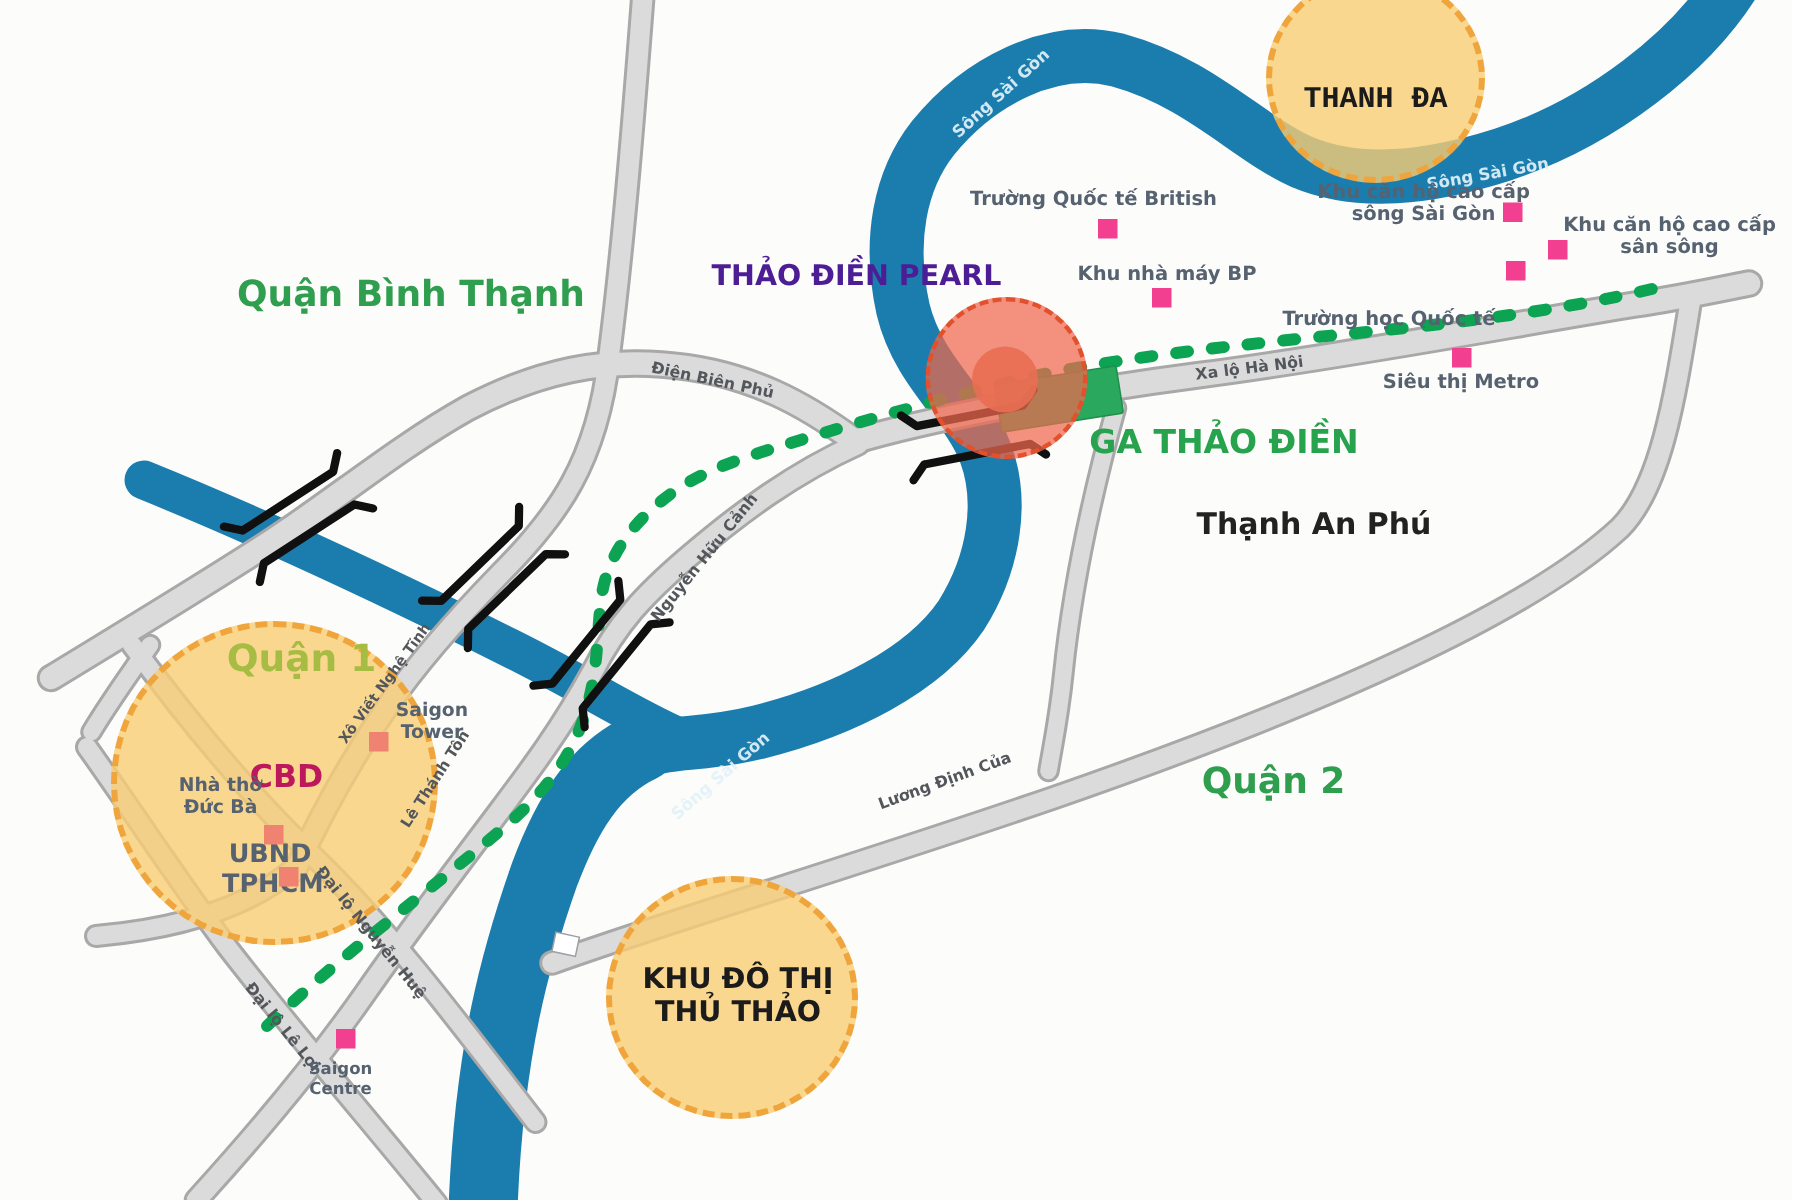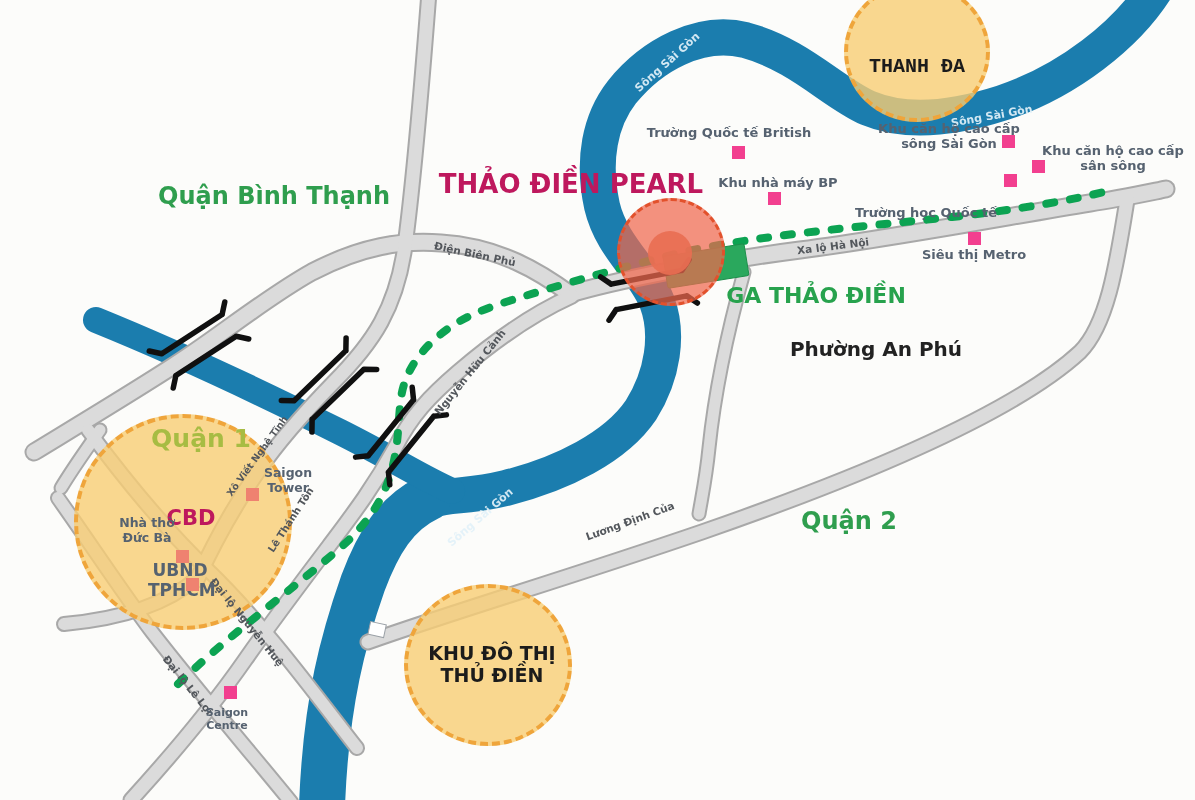--- a/index.html
+++ b/index.html
@@ -90,25 +90,25 @@
 
   <div class="zone" style="left:844px;top:-18px;width:146px;height:140px;"></div>
   <div class="zone" style="left:74px;top:414px;width:218px;height:216px;"></div>
   <div class="zone" style="left:404px;top:584px;width:168px;height:162px;"></div>
   <div class="zone pearl" style="left:617px;top:198px;width:108px;height:108px;"></div>
   <div class="zone pearl pearl-inner" style="left:648px;top:231px;width:44px;height:44px;"></div>
 
   <div class="lbl district" style="left:238px;top:196px;margin-left:36px;">Quận Bình Thạnh</div>
   <div class="lbl district" style="left:849px;top:521px;">Quận 2</div>
   <div class="lbl district" style="left:201px;top:439px;font-size:25px;color:#a7bc43;">Quận 1</div>
-  <div class="lbl zone-name" style="left:876px;top:350px;color:#222;">Phường An Phú</div>
+  <div class="lbl zone-name" style="left:876px;top:350px;color:#222;">Thạnh An Phú</div>
   <div class="lbl zone-name" style="left:917px;top:67px;font-family:Liberation Mono, monospace;">THANH ĐA</div>
   <div class="lbl zone-name" style="left:191px;top:518px;font-size:21px;color:#be185d;">CBD</div>
-  <div class="lbl zone-name wrap" style="left:492px;top:664px;width:150px;font-size:19px;">KHU ĐÔ THỊ THỦ ĐIỀN</div>
-  <div class="lbl" style="left:571px;top:184px;font-size:26px;font-weight:bold;color:#be185d;">THẢO ĐIỀN PEARL</div>
+  <div class="lbl zone-name wrap" style="left:492px;top:664px;width:150px;font-size:19px;">KHU ĐÔ THỊ THỦ THẢO</div>
+  <div class="lbl" style="left:571px;top:184px;font-size:19px;font-weight:bold;color:#4c1d95;">THẢO ĐIỀN PEARL</div>
   <div class="lbl" style="left:816px;top:296px;font-size:22px;font-weight:bold;color:#27a24d;">GA THẢO ĐIỀN</div>
 
   <div class="lbl river-label" style="left:668px;top:63px;transform:translate(-50%,-50%) rotate(-42deg);">Sông Sài Gòn</div>
   <div class="lbl river-label" style="left:992px;top:117px;transform:translate(-50%,-50%) rotate(-10deg);">Sông Sài Gòn</div>
   <div class="lbl river-label" style="left:481px;top:518px;transform:translate(-50%,-50%) rotate(-41deg);">Sông Sài Gòn</div>
 
   <div class="lbl road-label" style="left:475px;top:254px;transform:translate(-50%,-50%) rotate(12deg);">Điện Biên Phủ</div>
   <div class="lbl road-label" style="left:833px;top:246px;transform:translate(-50%,-50%) rotate(-7deg);">Xa lộ Hà Nội</div>
   <div class="lbl road-label" style="left:470px;top:372px;transform:translate(-50%,-50%) rotate(-51deg);">Nguyễn Hữu Cảnh</div>
   <div class="lbl road-label" style="left:257px;top:456px;font-size:9.5px;transform:translate(-50%,-50%) rotate(-54deg);">Xô Viết Nghệ Tĩnh</div>

